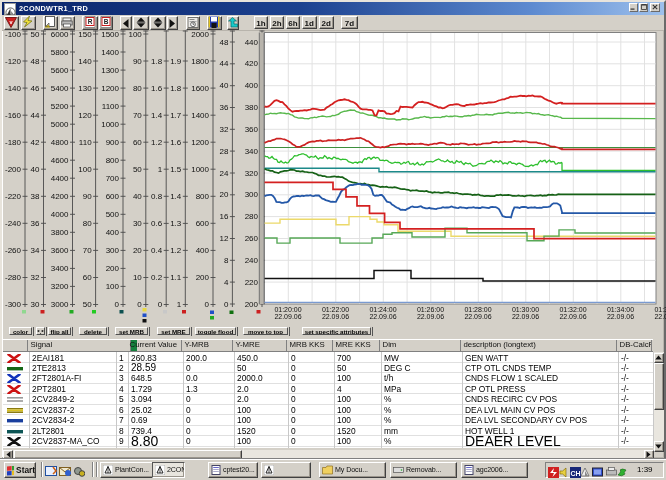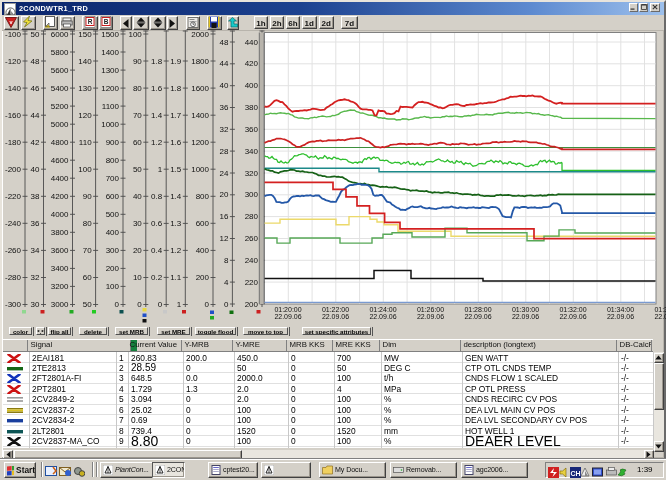--- a/index.html
+++ b/index.html
@@ -721,21 +721,21 @@
       <rect x="0.5" y="2.5" width="11" height="8" fill="#f0ead0" stroke="#806020"></rect>
       <path d="M0.5 2.5 L6 7 L11.5 2.5" stroke="#806020" fill="none"></path>
       <circle cx="9" cy="8" r="3" fill="#3060d0"></circle>
     </svg></div>
 <div style="position:absolute;left:73px;top:463px;"><svg width="12" height="12">
       <circle cx="5" cy="6" r="3.5" fill="#909890" stroke="#444"></circle>
       <circle cx="9" cy="8.5" r="2.8" fill="#c8b020" stroke="#444"></circle>
     </svg></div>
 <div style="position:absolute;left:92px;top:462px;width:2px;height:15px;border-left:1px solid #808080;border-right:1px solid #fff"></div>
 <div style="position:absolute;left:96px;top:462px;width:2px;height:15px;border-left:1px solid #808080;border-right:1px solid #fff"></div>
-<div class="btn" style="position:absolute;left:100px;top:461.5px;width:72px;height:16px;display:flex;align-items:center;padding-left:2px;font-size:7.1px;letter-spacing:-0.1px;white-space:nowrap;overflow:hidden;font-style:italic;"><span style="margin-right:2px;display:inline-flex">
+<div class="btn" style="position:absolute;left:100px;top:461.5px;width:72px;height:16px;display:flex;align-items:center;padding-left:2px;font-size:7.1px;letter-spacing:-0.1px;white-space:nowrap;overflow:hidden;"><span style="margin-right:2px;display:inline-flex">
       <svg width="10" height="10">
         <rect x="0" y="0" width="10" height="10" fill="#fff" stroke="#888" stroke-width="0.6"></rect>
         <path d="M2 8 L8 8 L5 1.5 Z" fill="none" stroke="#222" stroke-width="1"></path>
         <path d="M5 1.5 L5 8" stroke="#222" stroke-width="0.8"></path>
       </svg>
     </span>PlantCon...</div>
 <div class="btn" style="position:absolute;left:152px;top:461.5px;width:33px;height:16px;display:flex;align-items:center;padding-left:2px;font-size:7.1px;letter-spacing:-0.1px;white-space:nowrap;overflow:hidden;background:#e8e5de;border-color:#555 #fff #fff #555;"><span style="margin-right:2px;display:inline-flex">
       <svg width="10" height="10">
         <rect x="0" y="0" width="10" height="10" fill="#fff" stroke="#888" stroke-width="0.6"></rect>
         <path d="M2 8 L8 8 L5 1.5 Z" fill="none" stroke="#222" stroke-width="1"></path>

